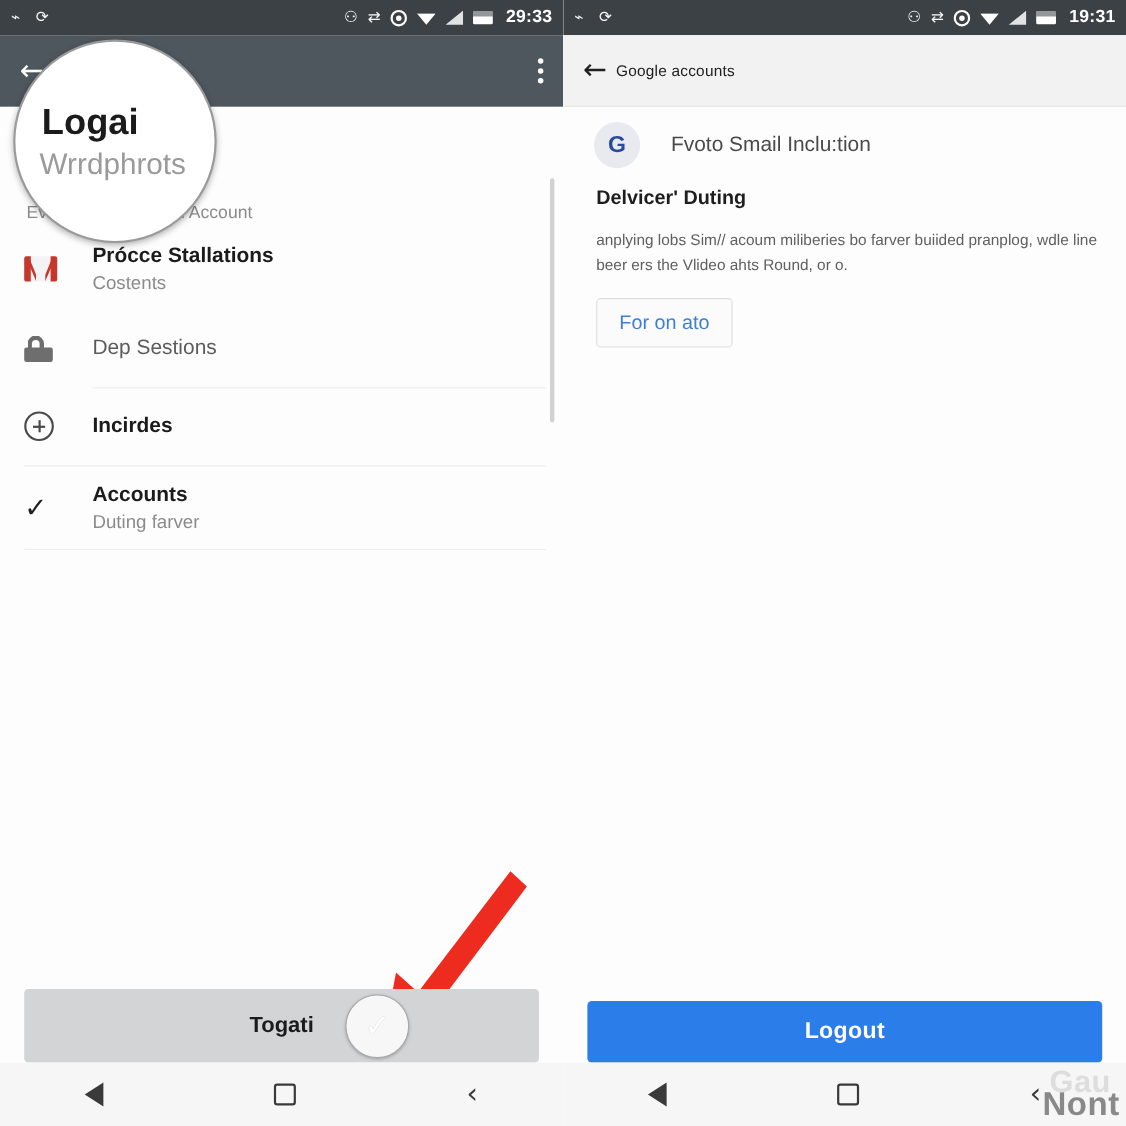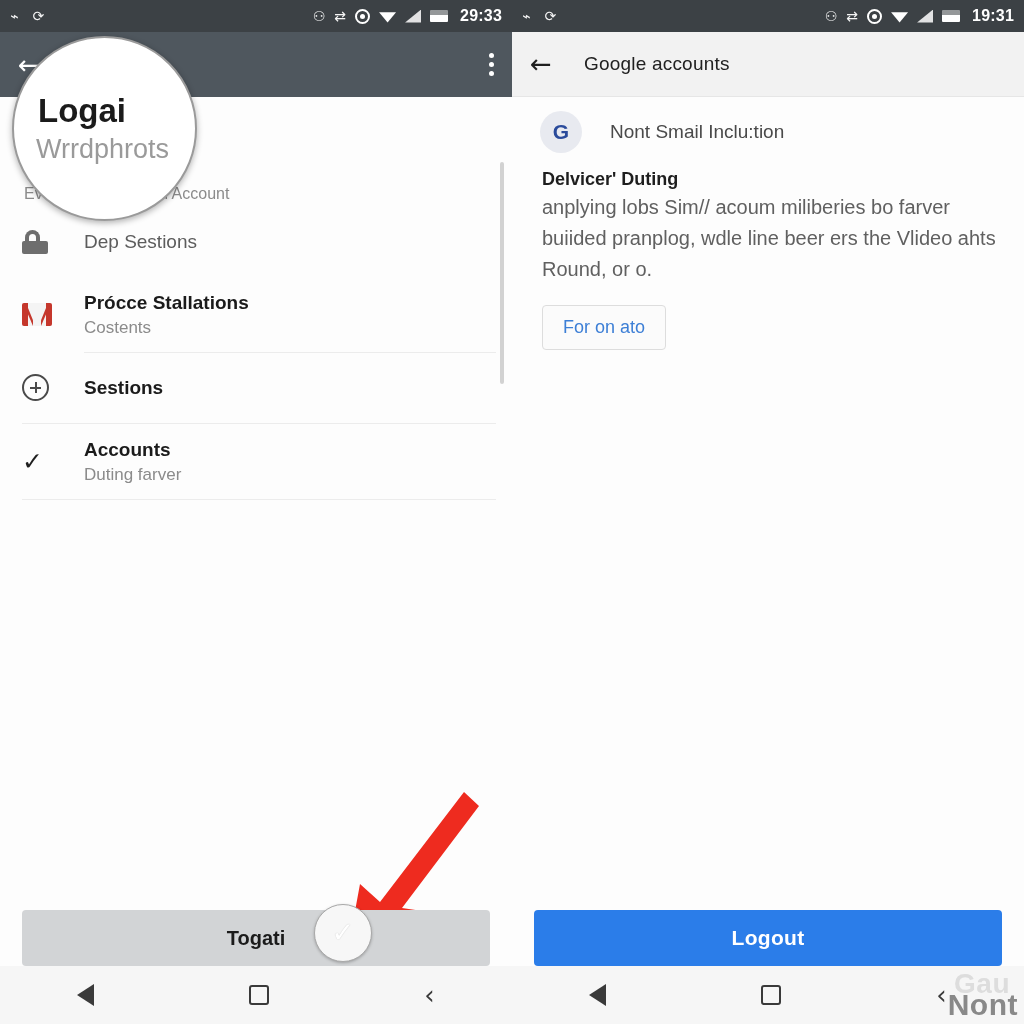--- a/index.html
+++ b/index.html
@@ -49,21 +49,21 @@
   .toolbar-dark {
     height: 65px; background: #4f575e; display: flex; align-items: center;
     padding: 0 18px; color: #ffffff; position: relative;
   }
   .toolbar-light {
     height: 65px; background: #f2f2f2; display: flex; align-items: center;
     padding: 0 18px; color: #212121; position: relative;
     border-bottom: 1px solid #e6e6e6;
   }
   .back-arrow { font-size: 26px; line-height: 1; width: 30px; flex: 0 0 auto; font-family: "DejaVu Sans", sans-serif; }
-  .toolbar-title { font-size: 19px; margin-left: 24px; letter-spacing: .2px; }
+  .toolbar-title { font-size: 14px; letter-spacing: .2px; }
   .toolbar-dark .toolbar-title { color: #e9e9e9; }
   .overflow-dots { margin-left: auto; display: flex; flex-direction: column; gap: 4px; }
   .overflow-dots i { display: block; width: 5px; height: 5px; background: #fff; border-radius: 50%; }
 
   
   .section-head { padding: 18px 24px 2px 24px; }
   .section-head .title { font-size: 27px; font-weight: bold; color: #1b1b1b; letter-spacing: .2px; }
   .section-head .subtitle { font-size: 20px; color: #8b8b8b; margin-top: 4px; }
   .section-note { padding: 10px 24px 4px 24px; font-size: 16px; color: #8b8b8b; }
 
@@ -95,21 +95,21 @@
   .ic-plus::after { top: 50%; left: 6px; height: 2px; width: 11px; margin-top: -1px; }
   .ic-check { font-size: 25px; color: #1f1f1f; line-height: 1; font-family: "DejaVu Sans", sans-serif; }
   .thin-div { height: 1px; background: #ececec; margin-left: 84px; margin-right: 16px; }
 
   
   .scrollbar { position: absolute; right: 8px; width: 4px; border-radius: 2px; background: #d2d2d2; }
 
   
   .btn-bar { position: absolute; left: 0; right: 0; bottom: 58px; padding: 0 22px; }
   .btn-gray {
-    height: 56px; background: #d2d4d6; border-radius: 4px;
+    height: 67px; background: #d2d4d6; border-radius: 4px;
     display: flex; align-items: center; justify-content: center;
     font-size: 20px; font-weight: bold; color: #1b1b1b;
   }
   .btn-blue {
     height: 56px; background: #2b7de9; border-radius: 4px;
     display: flex; align-items: center; justify-content: center;
     font-size: 21px; font-weight: bold; color: #ffffff; letter-spacing: .3px;
   }
 
   
@@ -127,21 +127,21 @@
   .acct-row { display: flex; align-items: center; padding: 14px 22px 10px 28px; }
   .avatar-g {
     width: 42px; height: 42px; border-radius: 50%; background: #e8eaf0;
     display: flex; align-items: center; justify-content: center;
     font-size: 21px; font-weight: bold; color: #2a4b9b;
   }
   .acct-label { margin-left: 28px; font-size: 19px; color: #4a4a4a; }
 
   .body-block { padding: 6px 24px 0 30px; }
   .body-lead { font-size: 18px; font-weight: bold; color: #1e1e1e; display: inline; }
-  .body-para { font-size: 20px; line-height: 1.55; color: #606060; margin-top: 2px; }
+  .body-para { font-size: 14px; line-height: 1.55; color: #606060; margin-top: 18px; }
   .link-line { margin-top: 16px; font-size: 18px; }
   .link-green { color: #3d8a4e; }
   .link-blue { color: #3d7fd6; }
   .chip {
     display: inline-block; margin-top: 20px;
     border: 1px solid #dddddd; border-radius: 4px; background: #fbfbfb;
     padding: 11px 20px; font-size: 18px; color: #3d7fd6;
   }
 
   
@@ -206,57 +206,57 @@
           <i></i>
           <i></i>
         </span>
     </div>
 
     <div class="section-head">
       <div class="title">Logai</div>
       <div class="subtitle">Wrrdphrots</div>
     </div>
     <div class="section-note">Evouin port ct Gmail Account</div>
-
-    <div class="list-row">
-      <span class="row-icon">
-        <span class="ic-lock">
-            <span class="shackle"></span>
-            <span class="body"></span>
-          </span>
-      </span>
-      <span class="row-text">
-        <span class="row-title thin">Dep Sestions</span>
-      </span>
-    </div>
 
     <div class="list-row">
       <span class="row-icon">
         <span class="ic-gmail">
             <span class="env"></span>
             <span class="v1"></span>
             <span class="v2"></span>
             <span class="lft"></span>
             <span class="rgt"></span>
           </span>
       </span>
       <span class="row-text">
         <div class="row-title">Prócce Stallations</div>
         <div class="row-sub">Costents</div>
       </span>
     </div>
 
+    <div class="list-row">
+      <span class="row-icon">
+        <span class="ic-lock">
+            <span class="shackle"></span>
+            <span class="body"></span>
+          </span>
+      </span>
+      <span class="row-text">
+        <span class="row-title thin">Dep Sestions</span>
+      </span>
+    </div>
+
     <div class="thin-div"></div>
 
     <div class="list-row">
       <span class="row-icon">
         <span class="ic-plus"></span>
       </span>
       <span class="row-text">
-        <div class="row-title">Sestions</div>
+        <div class="row-title">Incirdes</div>
       </span>
     </div>
 
 
     <div class="thin-div" style="margin-left:22px;"></div>
 
     <div class="list-row">
       <span class="row-icon">
         <span class="ic-check">✓</span>
       </span>
@@ -317,21 +317,21 @@
       </div>
     </div>
 
     <div class="toolbar-light">
       <span class="back-arrow" style="color:#1f1f1f;">←</span>
       <span class="toolbar-title">Google accounts</span>
     </div>
 
     <div class="acct-row">
       <span class="avatar-g">G</span>
-      <span class="acct-label">Nont Smail Inclu:tion</span>
+      <span class="acct-label">Fvoto Smail Inclu:tion</span>
     </div>
 
     <div class="body-block">
       <div>
         <span class="body-lead">Delvicer' Duting</span>
       </div>
       <div class="body-para">anplying lobs  Sim// acoum  miliberies bo  farver buiided  pranplog, wdle                                line beer ers the Vlideo ahts Round, or o.</div>
 
 
       <span class="chip">For on ato</span>

